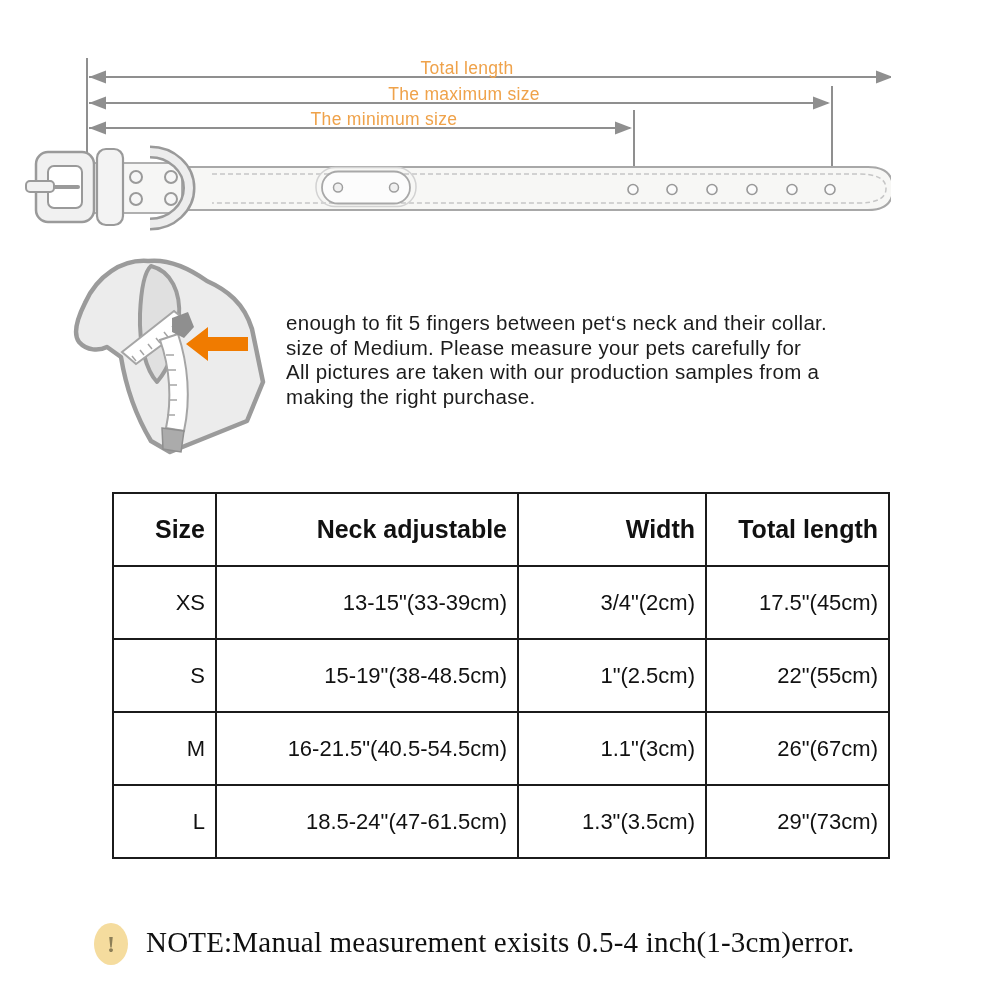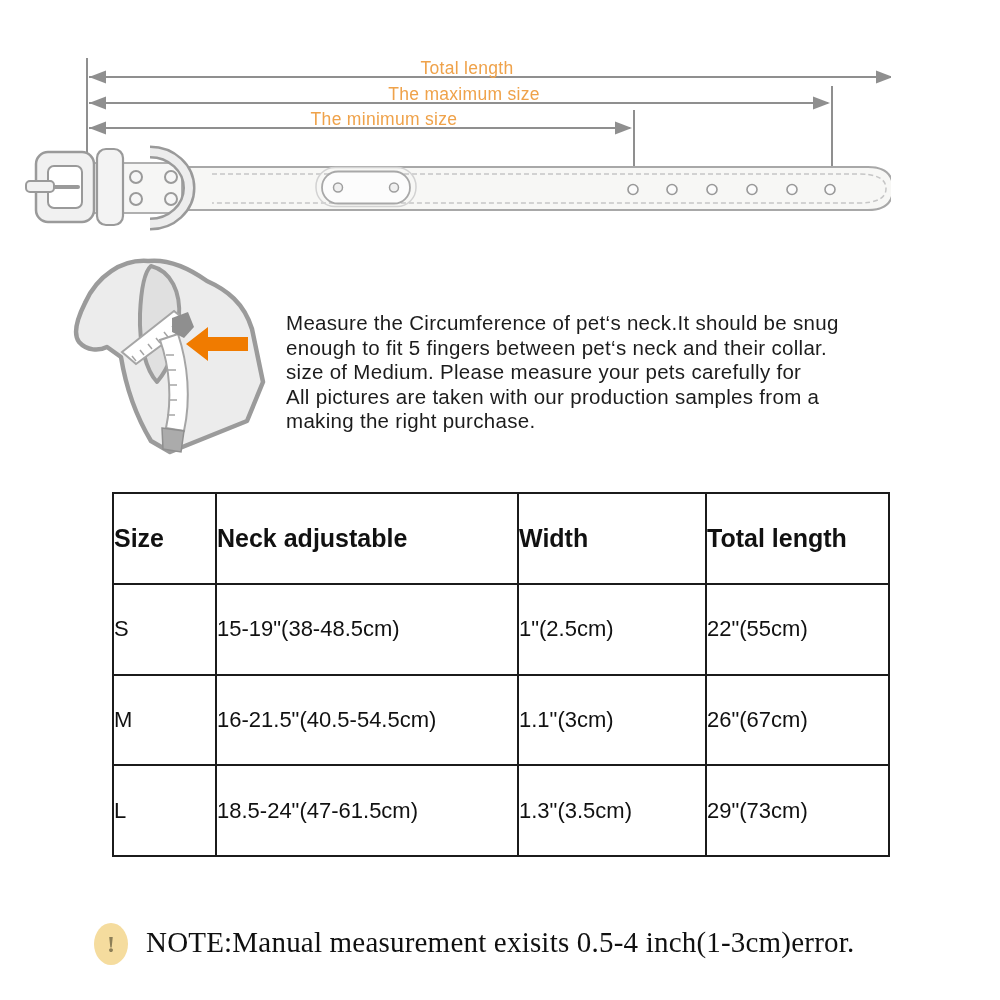--- a/index.html
+++ b/index.html
@@ -17,22 +17,22 @@
   }
   .measure-text{
     position:absolute;left:286px;top:311px;width:660px;
     color:#1c1c1c;font-size:20.5px;line-height:24.5px;letter-spacing:.3px;
   }
   table.size-table{
     position:absolute;left:112px;top:492px;width:776px;height:365px;
     border-collapse:collapse;table-layout:fixed;background:#fff;
   }
   table.size-table td,table.size-table th{
-    border:2px solid #1b1b1b;text-align:left;vertical-align:middle;
-    color:#111;padding:0;
+    border:2px solid #1b1b1b;text-align:right;vertical-align:middle;
+    color:#111;padding:10px;
   }
   table.size-table th{font-size:25px;font-weight:bold;}
   table.size-table td{font-size:22px;}
   .note-icon{
     position:absolute;left:94px;top:923px;width:34px;height:42px;
     background:#F5DC9E;border-radius:50%;
     display:flex;align-items:center;justify-content:center;
     color:#8d7f57;font-size:24px;font-weight:bold;
     font-family:"Liberation Serif",serif;
   }
@@ -149,21 +149,20 @@
       <path d="M 160,340 C 170,368 172,400 166,428 L 184,431 C 191,399 188,364 178,334 Z" fill="#ffffff" stroke="#a5a5a5" stroke-width="2"></path>
       <path d="M 166,355 h 8 M 168,370 h 8 M 169,385 h 8 M 169,400 h 8 M 167,415 h 8" stroke="#a5a5a5" stroke-width="1.5" fill="none"></path>
       <polygon points="162,428 184,431 181,452 163,449" fill="#ababab" stroke="#8f8f8f" stroke-width="1.5"></polygon>
       <polygon points="172,318 188,312 194,327 184,338 172,332" fill="#8f8f8f"></polygon>
     </g>
 
     <polygon points="186,344 208,327 208,337 248,337 248,351 208,351 208,361" fill="#F07B00"></polygon>
   </svg>
 
   <div class="measure-text">
-    <div>Measure the Circumference of pet‘s neck.It should be snug</div>
     <div>enough to fit 5 fingers between pet‘s neck and their collar.</div>
     <div>size of Medium. Please measure your pets carefully for</div>
     <div>All pictures are taken with our production samples from a</div>
     <div>making the right purchase.</div>
   </div>
 
   <table class="size-table">
     <colgroup>
       <col style="width:103px">
         <col style="width:302px">
@@ -171,20 +170,26 @@
         <col style="width:183px">
     </colgroup>
     <tbody>
       <tr style="height:73px">
         <th>Size</th>
         <th>Neck adjustable</th>
         <th>Width</th>
         <th>Total length</th>
       </tr>
       <tr style="height:73px">
+        <td>XS</td>
+        <td>13-15"(33-39cm)</td>
+        <td>3/4"(2cm)</td>
+        <td>17.5"(45cm)</td>
+      </tr>
+      <tr style="height:73px">
         <td>S</td>
         <td>15-19"(38-48.5cm)</td>
         <td>1"(2.5cm)</td>
         <td>22"(55cm)</td>
       </tr>
       <tr style="height:73px">
         <td>M</td>
         <td>16-21.5"(40.5-54.5cm)</td>
         <td>1.1"(3cm)</td>
         <td>26"(67cm)</td>

